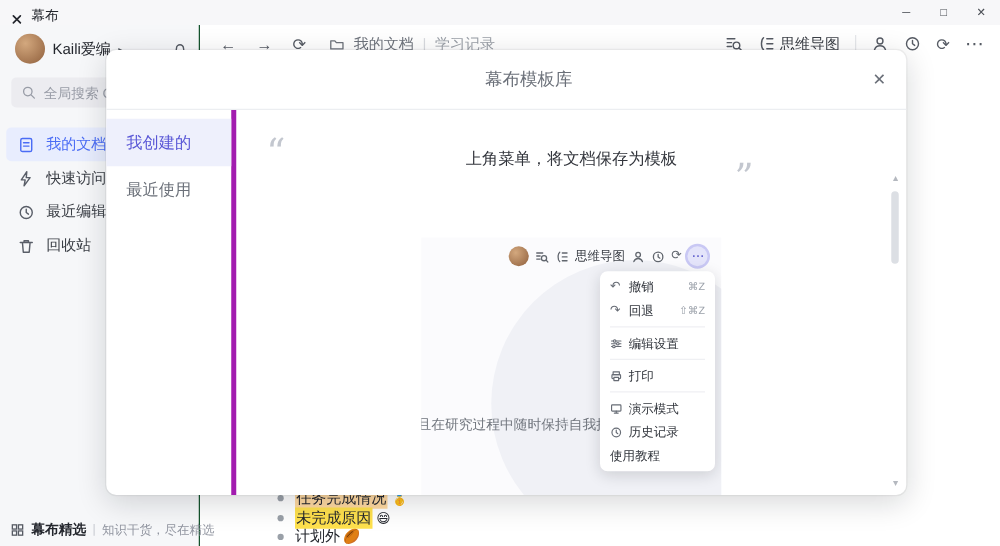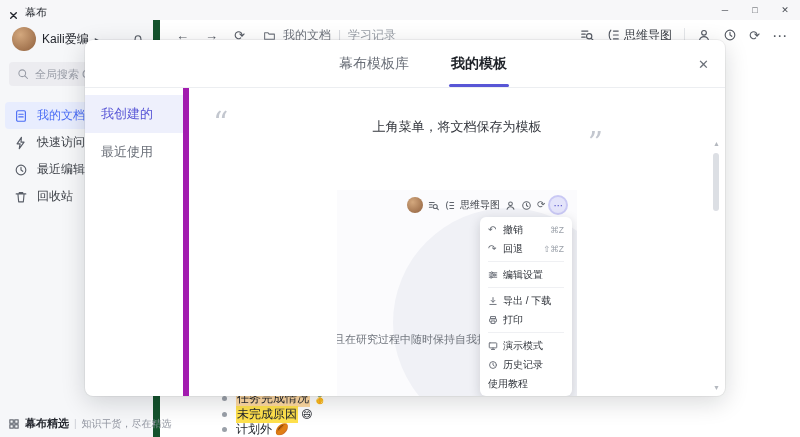--- a/index.html
+++ b/index.html
@@ -15,21 +15,21 @@
 
   
   .titlebar { position:absolute; top:0; left:0; right:0; height:20px; background:#f7f7f9; display:flex; align-items:flex-end; z-index:20; }
   .titlebar .logo { margin-left:9px; }
   .titlebar .logo svg { width:9px; height:9px; }
   .titlebar .app-name { margin-left:7px; font-size:11px; color:#23262d; }
   .win-controls { margin-left:auto; display:flex; height:100%; }
   .win-controls span { width:30px; text-align:center; line-height:20px; font-size:9px; color:#4a4e55; }
 
   
-  .sidebar { position:absolute; top:20px; left:0; width:160px; bottom:0; background:#f6f7f9; border-right:7px solid #14532d; z-index:2; }
+  .sidebar { position:absolute; top:20px; left:0; width:160px; bottom:0; background:#f6f7f9; border-right:1px solid #14532d; z-index:2; }
   .user-row { position:absolute; top:5px; left:12px; right:8px; height:28px; display:flex; align-items:center; gap:6px; }
   .avatar24 { width:24px; height:24px; border-radius:50%; background:radial-gradient(circle at 35% 32%, #d3a87e, #8f5f3c); flex:0 0 auto; }
   .username { font-size:12px; color:#23262d; white-space:nowrap; }
   .caret { font-size:8px; color:#555a62; }
   .bell { margin-left:auto; color:#565b64; }
   .search-box { position:absolute; top:42px; left:9px; right:9px; height:24px; background:#ececf0; border-radius:4px; display:flex; align-items:center; gap:6px; padding:0 8px; color:#989ca6; font-size:11px; }
   .search-box .icon svg { width:12px; height:12px; }
   .side-nav { position:absolute; top:82px; left:5px; right:5px; }
   .nav-item { height:27px; display:flex; align-items:center; gap:9px; padding:0 9px; border-radius:4px; font-size:12px; color:#3b3f46; }
   .nav-item .icon { color:#595e68; }
@@ -66,21 +66,21 @@
 
   
   .modal { position:absolute; left:85px; top:40px; width:640px; height:356px; background:#fff; border-radius:8px;
            box-shadow:0 6px 24px rgba(15,18,25,.16), 0 0 0 1px rgba(15,18,25,.05); z-index:10; display:flex; flex-direction:column; }
   .modal-header { height:48px; position:relative; border-bottom:1px solid #eceef1; display:flex; align-items:center; justify-content:center; gap:42px; flex:0 0 auto;padding-left:36px; }
   .mtab { font-size:14px; color:#6b7079; height:100%; display:flex; align-items:center; position:relative; }
   .mtab.active { color:#1f2329; font-weight:bold; }
   .mtab.active::after { content:""; position:absolute; left:-2px; right:-2px; bottom:0; height:3px; background:#5856d6; border-radius:2px; }
   .modal-close { position:absolute; right:16px; top:0; height:48px; display:flex; align-items:center; font-size:13px; color:#6b7079; }
   .modal-body { flex:1; display:flex; position:relative; min-height:0; }
-  .m-side { width:104px; border-right:6px solid #a21caf; padding-top:7px; flex:0 0 auto; }
+  .m-side { width:104px; border-right:4px solid #a21caf; padding-top:7px; flex:0 0 auto; }
   .m-side-item { height:38px; display:flex; align-items:center; padding-left:16px; font-size:13px; color:#6b7079; }
   .m-side-item.active { background:#eef0fc; color:#5856d6; }
   .m-content { flex:1; position:relative; overflow:hidden; }
   .qmark { font-family:"DejaVu Serif","Liberation Serif",serif; font-size:30px; color:#c3c7cf; line-height:1; position:absolute; }
   .qmark.open { left:24px; top:20px; }
   .qmark.close { right:122px; top:40px; }
   .qtext { margin-top:28px; text-align:center; font-size:13px; color:#33363d; line-height:22px; }
 
   
   .tut { position:absolute; left:50%; transform:translateX(-50%); top:102px; width:240px; bottom:0; background:#fbfbfd; overflow:hidden; }
@@ -262,21 +262,20 @@
   <div class="bullet-row">
     <span class="bullet-dot"></span>
     <span>计划外</span>
     <span class="emoji">🏉</span>
   </div>
 </div>
 
 <div class="modal">
   <div class="modal-header">
     <span class="mtab">幕布模板库</span>
-    <span class="mtab active">我的模板</span>
     <span class="modal-close">✕</span>
   </div>
   <div class="modal-body">
     <div class="m-side">
       <div class="m-side-item active">我创建的</div>
       <div class="m-side-item">最近使用</div>
     </div>
     <div class="m-content">
       <span class="qmark open">“</span>
       <div class="qtext">
@@ -337,29 +336,20 @@
                   <circle cx="6" cy="4.5" r="1.6" fill="#fff"></circle>
                   <circle cx="10" cy="8" r="1.6" fill="#fff"></circle>
                   <circle cx="5" cy="11.5" r="1.6" fill="#fff"></circle>
                 </svg>
             </span>
             <span>编辑设置</span>
           </div>
           <div class="menu-div"></div>
           <div class="menu-item">
             <span class="mi">
-              <svg viewBox="0 0 16 16" fill="none" stroke="currentColor" stroke-width="1.5" stroke-linecap="round" stroke-linejoin="round">
-                  <path d="M8 2.5v7M5 7l3 3 3-3"></path>
-                  <path d="M3 13.5h10"></path>
-                </svg>
-            </span>
-            <span>导出 / 下载</span>
-          </div>
-          <div class="menu-item">
-            <span class="mi">
               <svg viewBox="0 0 16 16" fill="none" stroke="currentColor" stroke-width="1.5" stroke-linejoin="round">
                   <rect x="4" y="2.5" width="8" height="3.5"></rect>
                   <rect x="2.5" y="6" width="11" height="5" rx="1"></rect>
                   <rect x="5" y="9.5" width="6" height="4" fill="#fff"></rect>
                 </svg>
             </span>
             <span>打印</span>
           </div>
           <div class="menu-div"></div>
           <div class="menu-item">

